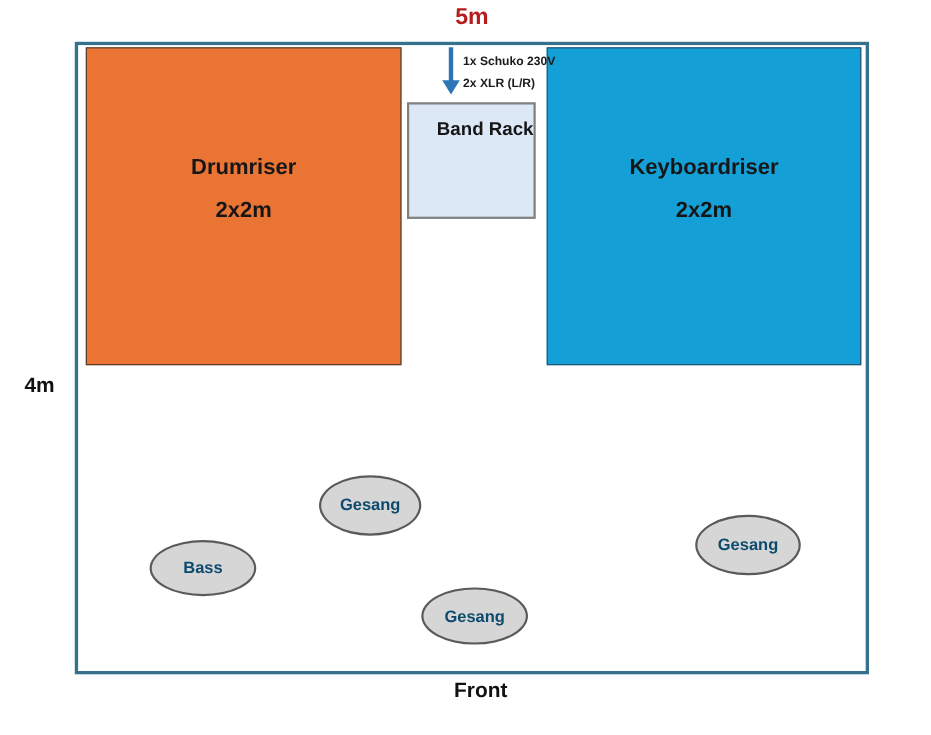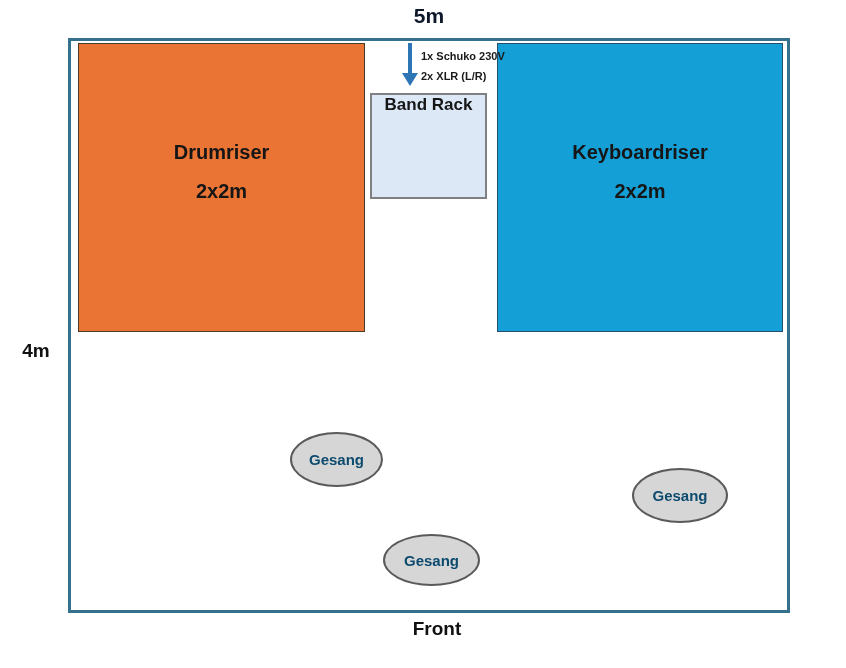--- a/index.html
+++ b/index.html
@@ -6,21 +6,21 @@
   body { font-family: "Liberation Sans", sans-serif; color: #111111; }
   .canvas {
     position: relative;
     width: 846px;
     height: 668px;
     background: #ffffff;
     overflow: hidden;
   }
   .dim-top {
     position: absolute; left: 369px; top: 4px; width: 120px;
-    text-align: center; font-size: 21px; font-weight: bold; color: #0f172a;
+    text-align: center; font-size: 21px; font-weight: bold; color: #b91c1c;
   }
   .dim-left {
     position: absolute; left: 14px; top: 340px; width: 44px;
     text-align: center; font-size: 19px; font-weight: bold; color: #111111;
   }
   .front-label {
     position: absolute; left: 377px; top: 618px; width: 120px;
     text-align: center; font-size: 19px; font-weight: bold; color: #111111;
   }
   .stage {
@@ -37,21 +37,22 @@
     padding-top: 97px; gap: 16px;
     font-weight: bold; font-size: 20px; color: #161616;
     border: 1px solid #4a3a2a;
   }
   .riser.drum { left: 78px; top: 43px; width: 287px; height: 289px; }
   .riser.keys { left: 497px; top: 43px; width: 286px; height: 289px; border-color: #26506b; }
   .band-rack {
     position: absolute; left: 370px; top: 93px; width: 117px; height: 106px;
     box-sizing: border-box;
     border: 2px solid #808080;
-    display: flex; justify-content: center;
+    display: flex; justify-content: flex-end;
+    padding-top: 13px;
     font-weight: bold; font-size: 17px; color: #161616;
   }
   .cable-arrow { position: absolute; left: 399px; top: 41px; }
   .cable-note {
     position: absolute; left: 421px; top: 46px;
     font-size: 11px; font-weight: 600; line-height: 20px; color: #1a1a1a;
     white-space: nowrap;
   }
   .pos {
     position: absolute;
@@ -98,20 +99,23 @@
 
   <div class="cable-note">
     <div>1x Schuko 230V</div>
     <div>2x XLR (L/R)</div>
   </div>
 
   <div class="pos gesang1" style="background-color: rgb(214, 214, 214);">
     <span>Gesang</span>
   </div>
 
+  <div class="pos bass" style="background-color: rgb(214, 214, 214);">
+    <span>Bass</span>
+  </div>
 
   <div class="pos gesang2" style="background-color: rgb(214, 214, 214);">
     <span>Gesang</span>
   </div>
 
   <div class="pos gitarre" style="background-color: rgb(214, 214, 214);">
     <span>Gesang</span>
   </div>
 
   <div class="front-label">Front</div>

